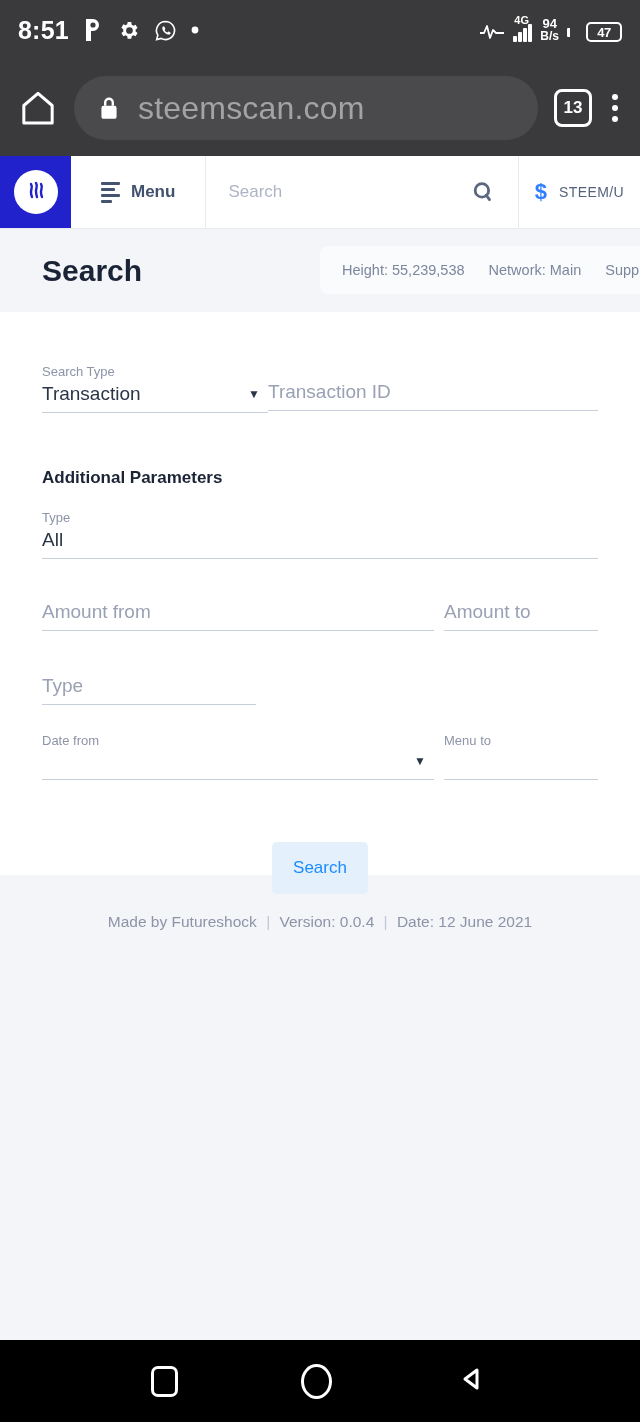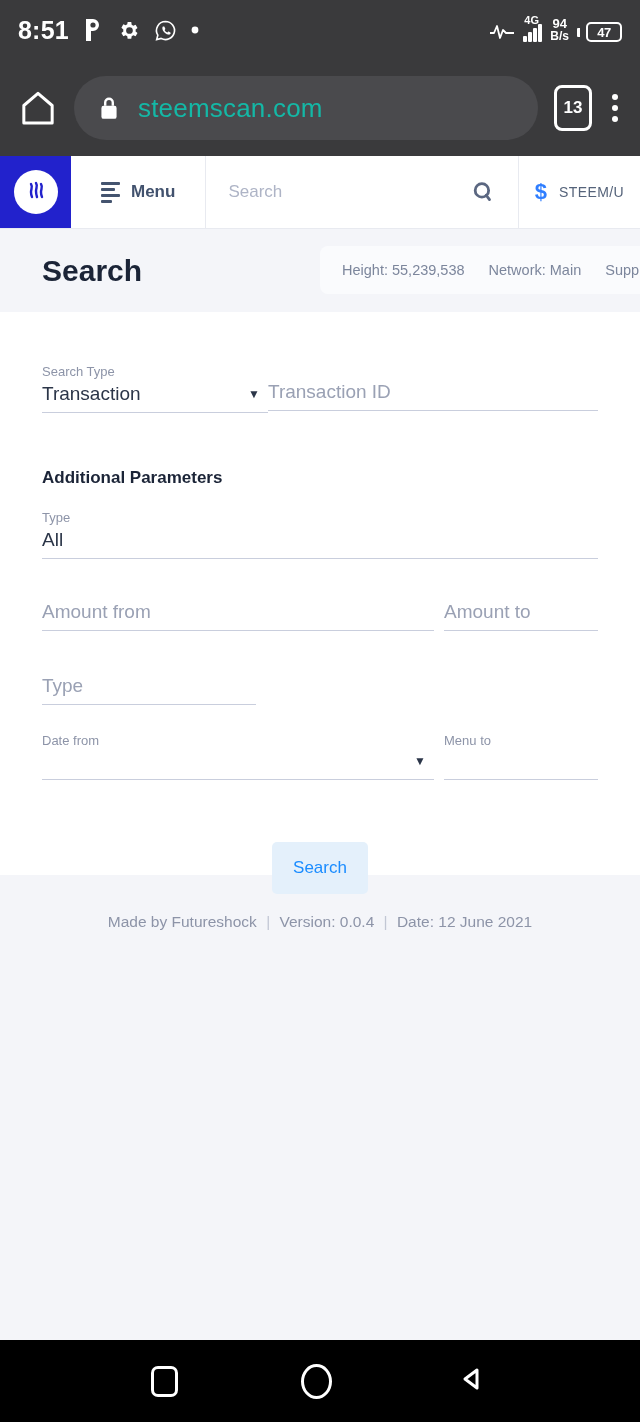--- a/index.html
+++ b/index.html
@@ -20,41 +20,41 @@
   .sb-left { display:flex; align-items:center; gap:14px; }
   .sb-time { font-size:25px; font-weight:600; letter-spacing:0.2px; }
   .sb-ico { display:inline-flex; align-items:center; justify-content:center; }
   .sb-right { margin-left:auto; display:flex; align-items:flex-end; gap:8px; }
   .net-speed { display:flex; flex-direction:column; align-items:center; line-height:0.95; font-size:13px; font-weight:700; }
   .net-speed .u { font-size:12px; font-weight:600; }
   .sig-wrap { display:flex; align-items:flex-end; gap:1px; position:relative; padding-top:6px;}
   .g4 { position:absolute; top:-4px; left:1px; font-size:11px; font-weight:700; }
   .bar { width:4px; background:#fff; border-radius:1px; }
   .battery {
-    display:flex; align-items:center; gap:6px;
+    display:flex; align-items:center; gap:16px;
   }
   .batt-body {
     border:2px solid #fff; border-radius:5px; width:36px; height:20px;
     font-size:13px; font-weight:700; color:#fff; display:flex;
     align-items:center; justify-content:center; letter-spacing:-0.5px;
   }
   .batt-nub { width:3px; height:9px; background:#fff; border-radius:1px 0 0 1px; }
 
   
   .browserbar {
     height:96px; background:#3a3a3c;
     display:flex; align-items:center; padding:0 18px; gap:16px;
   }
   .urlpill {
     flex:1; height:64px; background:#4a4a4d; border-radius:32px;
     display:flex; align-items:center; padding:0 24px; gap:18px;
   }
-  .urltext { color:#14b8a6; font-size:26px; letter-spacing:0.2px; }
+  .urltext { color:#a3a3a3; font-size:32px; letter-spacing:0.2px; }
   .tabcount {
-    width:38px; height:46px; border:3px solid #fff; border-radius:8px;
+    width:38px; height:38px; border:3px solid #fff; border-radius:8px;
     color:#fff; font-size:17px; font-weight:700;
     display:flex; align-items:center; justify-content:center;
   }
   .kebab { display:flex; flex-direction:column; gap:5px; align-items:center; padding:4px; }
   .kebab i { width:6px; height:6px; border-radius:50%; background:#fff; display:block; }
 
   
   .siteheader {
     height:73px; background:#ffffff; display:flex; align-items:stretch;
     border-bottom:1px solid #e8eaf0;

